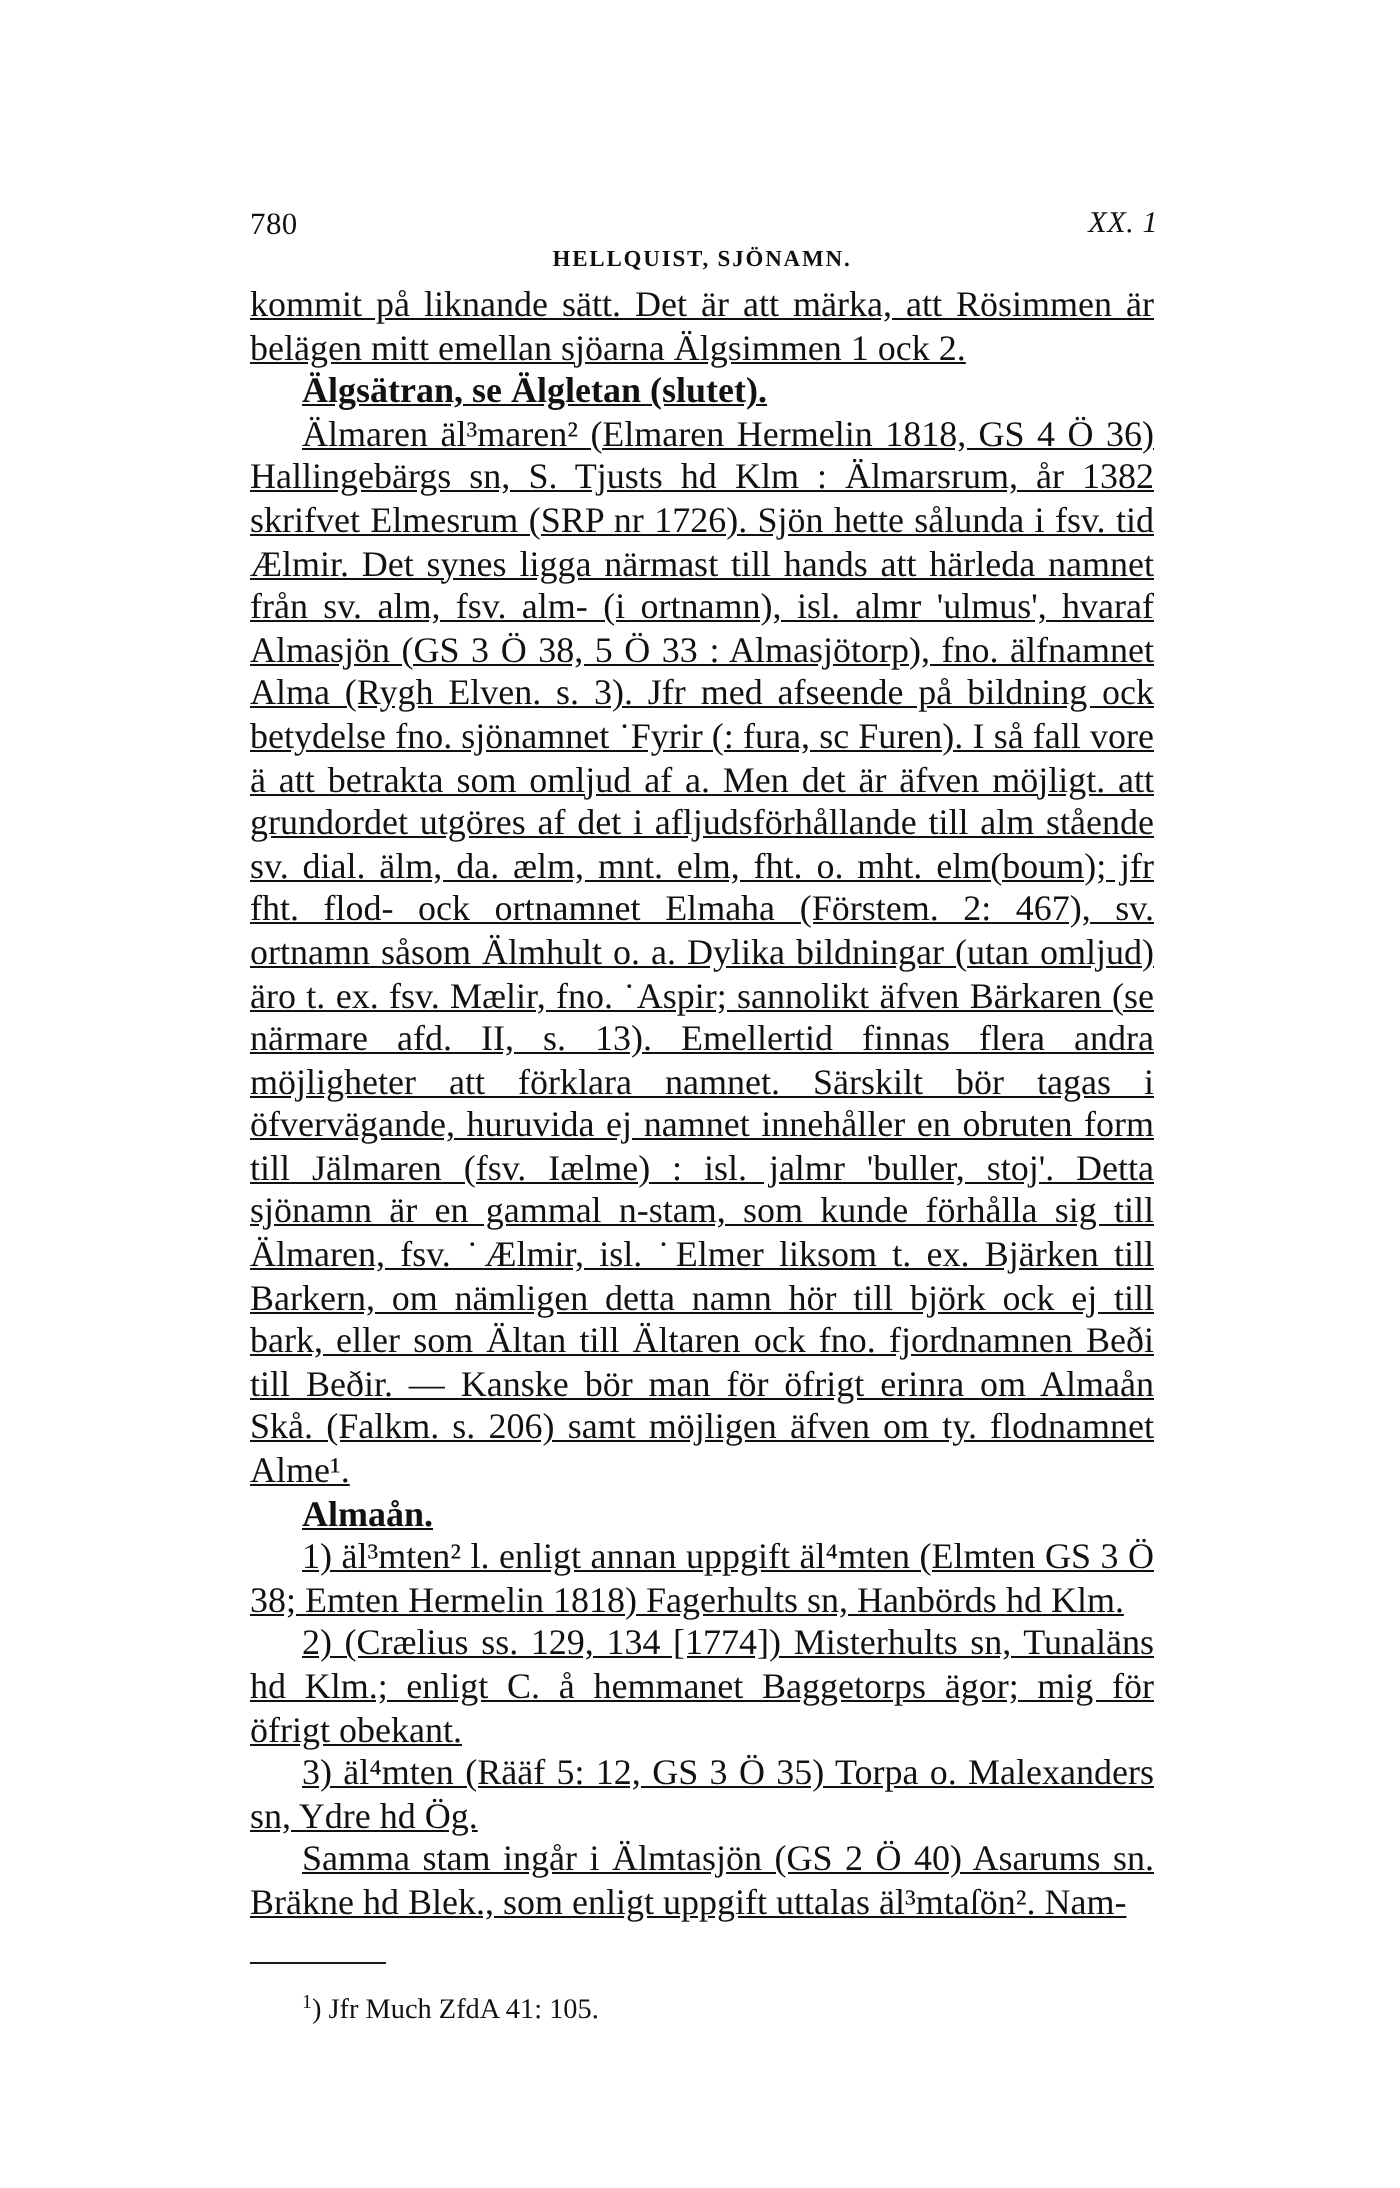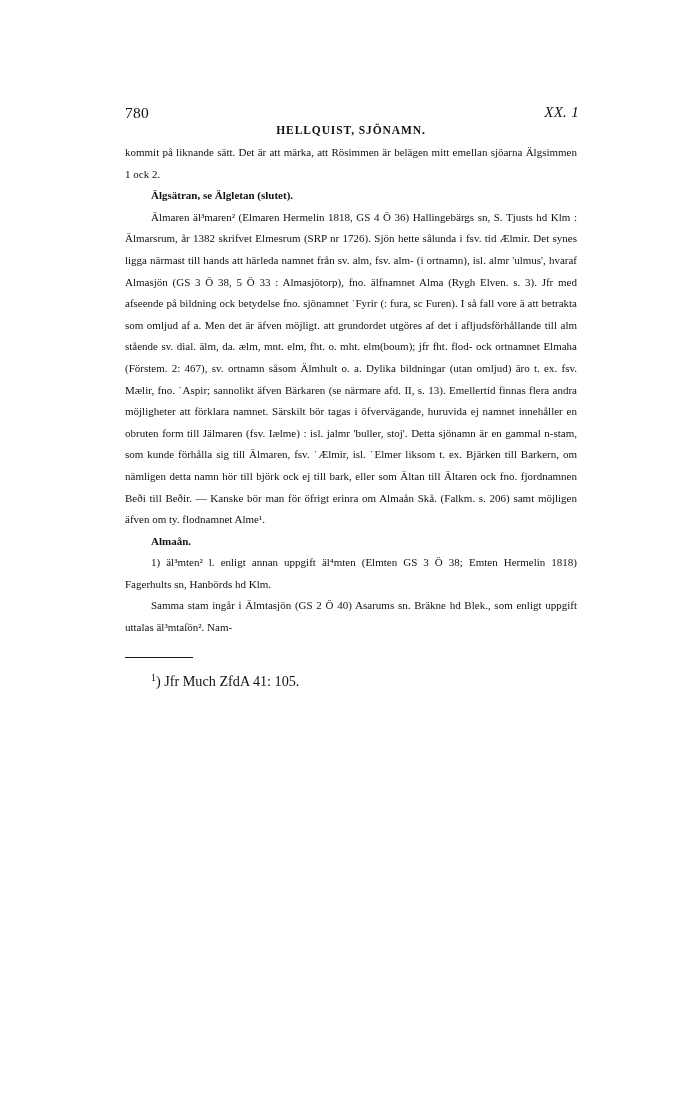--- a/index.html
+++ b/index.html
@@ -48,25 +48,26 @@
   .runhead .signature {
     position: absolute;
     right: -2px;
     top: 0;
     font-size: 15px;
     letter-spacing: 0.3px;
     font-style: italic;
   }
   
   .body {
-    font-size: 11px;
+    font-size: 18px;
     line-height: 21.6px;
     text-align: justify;
     text-justify: inter-word;
     hyphens: manual;
+    text-decoration: underline;
   }
   .body p {
     margin: 0;
   }
   .body p.indent {
     text-indent: 26px;
   }
   .body p.flush {
     text-indent: 0;
   }
@@ -117,21 +118,23 @@
       <p class="flush"><span>kommit på liknande sätt. Det är att märka, att Rösimmen är belägen mitt emellan sjöarna Älgsimmen 1 ock 2.</span></p>
 
       <p class="indent"><span class="hw">Älgsätran, se Älgletan (slutet).</span></p>
 
       <p class="indent"><span>Älmaren äl³maren² (Elmaren Hermelin 1818, GS 4 Ö 36) Hallingebärgs sn, S. Tjusts hd Klm : Älmarsrum, år 1382 skrifvet Elmesrum (SRP nr 1726). Sjön hette sålunda i fsv. tid Ælmir. Det synes ligga närmast till hands att härleda namnet från sv. alm, fsv. alm- (i ortnamn), isl. almr 'ulmus', hvaraf Almasjön (GS 3 Ö 38, 5 Ö 33 : Almasjötorp), fno. älfnamnet Alma (Rygh Elven. s. 3). Jfr med afseende på bildning ock betydelse fno. sjönamnet ˙Fyrir (: fura, sc Furen). I så fall vore ä att betrakta som omljud af a. Men det är äfven möjligt. att grundordet utgöres af det i afljudsförhållande till alm stående sv. dial. älm, da. ælm, mnt. elm, fht. o. mht. elm(boum); jfr fht. flod- ock ortnamnet Elmaha (Förstem. 2: 467), sv. ortnamn såsom Älmhult o. a. Dylika bildningar (utan omljud) äro t. ex. fsv. Mælir, fno. ˙Aspir; sannolikt äfven Bärkaren (se närmare afd. II, s. 13). Emellertid finnas flera andra möjligheter att förklara namnet. Särskilt bör tagas i öfvervägande, huruvida ej namnet innehåller en obruten form till Jälmaren (fsv. Iælme) : isl. jalmr 'buller, stoj'. Detta sjönamn är en gammal n-stam, som kunde förhålla sig till Älmaren, fsv. ˙Ælmir, isl. ˙Elmer liksom t. ex. Bjärken till Barkern, om nämligen detta namn hör till björk ock ej till bark, eller som Ältan till Ältaren ock fno. fjordnamnen Beði till Beðir. — Kanske bör man för öfrigt erinra om Almaån Skå. (Falkm. s. 206) samt möjligen äfven om ty. flodnamnet Alme¹.</span></p>
 
       <p class="indent"><span class="hw">Almaån.</span></p>
 
       <p class="indent"><span>1) äl³mten² l. enligt annan uppgift äl⁴mten (Elmten GS 3 Ö 38; Emten Hermelin 1818) Fagerhults sn, Hanbörds hd Klm.</span></p>
 
+      <p class="indent"><span>2) (Crælius ss. 129, 134 [1774]) Misterhults sn, Tunaläns hd Klm.; enligt C. å hemmanet Baggetorps ägor; mig för öfrigt obekant.</span></p>
 
+      <p class="indent"><span>3) äl⁴mten (Rääf 5: 12, GS 3 Ö 35) Torpa o. Malexanders sn, Ydre hd Ög.</span></p>
 
       <p class="indent"><span>Samma stam ingår i Älmtasjön (GS 2 Ö 40) Asarums sn. Bräkne hd Blek., som enligt uppgift uttalas äl³mtaſön². Nam-</span></p>
 
     </div>
 
     <div class="footnote-area">
       <div class="footrule"></div>
       <div class="footnote"><sup>1</sup><span>) Jfr Much ZfdA 41: 105.</span></div>
     </div>
 

